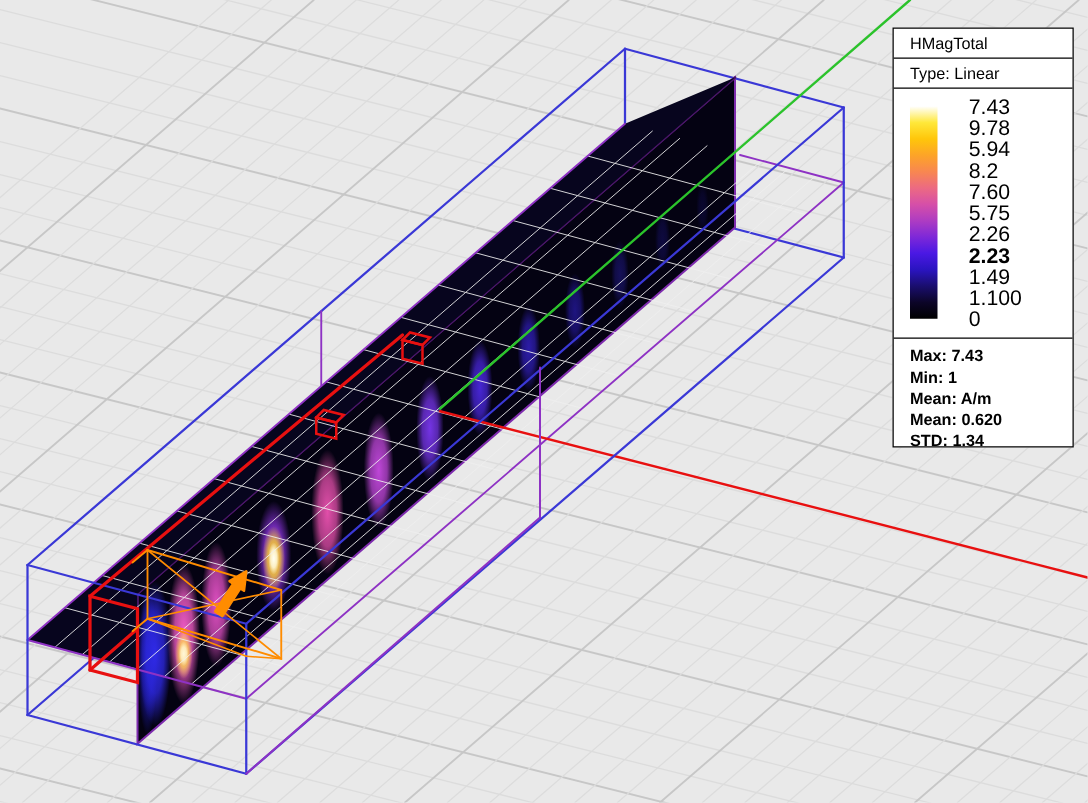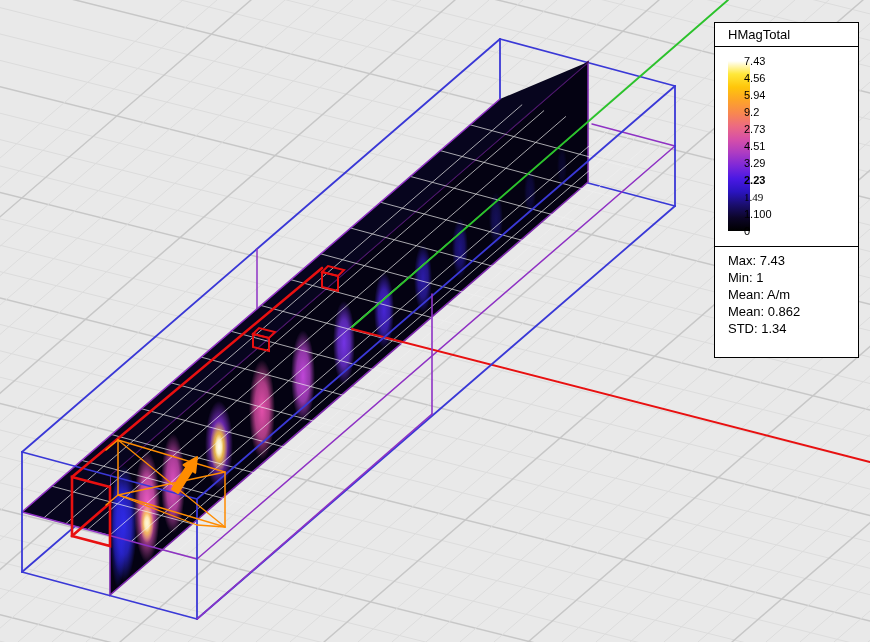--- a/index.html
+++ b/index.html
@@ -6,23 +6,23 @@
     background:#e9e9e9;font-family:"Liberation Sans", sans-serif;}
   #stage{position:relative;width:870px;height:458px;}
   #scene{position:absolute;left:0;top:0;}
   
   #legend{position:absolute;left:714px;top:22px;width:145px;height:336px;
     background:#ffffff;border:1px solid #000;box-sizing:border-box;font-size:13px;color:#000;}
   .leg-row{height:23px;line-height:23px;padding-left:13px;border-bottom:1px solid #000;
     white-space:nowrap;overflow:hidden;}
   #leg-bar-area{position:relative;height:199px;}
   #leg-bar{position:absolute;left:13px;top:14px;width:22px;height:170px;}
-  .leg-tick{position:absolute;left:29px;width:90px;height:15px;line-height:15px;
-    font-size:11px;}
-  #leg-stats{border-top:1px solid #000;padding:5px 0 0 13px;}
+  .leg-tick{position:absolute;left:60px;width:90px;height:15px;line-height:15px;
+    font-size:17px;}
+  #leg-stats{border-top:1px solid #000;padding:5px 0 0 13px;font-weight:bold;}
   .leg-stat{height:17px;line-height:17px;font-size:13px;white-space:nowrap;}
 </style>
 </head>
 <body>
 
 <div id="stage">
 
   <svg id="scene" width="870" height="642" viewBox="0 0 870 642">
       <rect x="0" y="0" width="870" height="642" fill="#e9e9e9"></rect>
       <g>
@@ -316,37 +316,38 @@
         <line x1="118" y1="440" x2="106" y2="450" stroke="#ff8c00" stroke-width="1.5" stroke-linecap="round" opacity="1"></line>
         <line x1="118" y1="495" x2="106" y2="505" stroke="#ff8c00" stroke-width="1.5" stroke-linecap="round" opacity="1"></line>
         <line x1="118" y1="495" x2="197" y2="525" stroke="#ff8c00" stroke-width="1.3" stroke-linecap="round" opacity="1"></line>
         <line x1="197" y1="525" x2="225" y2="527" stroke="#ff8c00" stroke-width="1.3" stroke-linecap="round" opacity="1"></line>
         <polygon points="177.9,492.9 192.3,470.7 195.2,472.6 197,457 183.6,464.9 186.5,466.9 172.1,489.1" fill="#ff8c00" stroke="#ff8c00" stroke-width="2" stroke-linejoin="round"></polygon>
       </g>
     </svg>
 
   <div id="legend">
     <div class="leg-row">HMagTotal</div>
+    <div class="leg-row">Type: Linear</div>
     <div id="leg-bar-area">
       <div id="leg-bar" style="background: linear-gradient(to top, rgb(0, 0, 0), rgb(12, 5, 40), rgb(26, 14, 110), rgb(42, 20, 192), rgb(74, 24, 228), rgb(126, 40, 216), rgb(174, 60, 194), rgb(214, 79, 168), rgb(236, 106, 130), rgb(248, 135, 80), rgb(253, 164, 40), rgb(255, 198, 10), rgb(255, 232, 58), rgb(255, 255, 255));"></div>
 
     <div class="leg-tick" style="top: 7px;">7.43</div>
-        <div class="leg-tick" style="top: 24px;">4.56</div>
+        <div class="leg-tick" style="top: 24px;">9.78</div>
         <div class="leg-tick" style="top: 41px;">5.94</div>
-        <div class="leg-tick" style="top: 58px;">9.2</div>
-        <div class="leg-tick" style="top: 75px;">2.73</div>
-        <div class="leg-tick" style="top: 92px;">4.51</div>
-        <div class="leg-tick" style="top: 109px;">3.29</div>
+        <div class="leg-tick" style="top: 58px;">8.2</div>
+        <div class="leg-tick" style="top: 75px;">7.60</div>
+        <div class="leg-tick" style="top: 92px;">5.75</div>
+        <div class="leg-tick" style="top: 109px;">2.26</div>
         <div class="leg-tick" style="top: 126px; font-weight: bold;">2.23</div>
-        <div class="leg-tick" style="top: 143px; font-family: Liberation Serif, serif;">1.49</div>
+        <div class="leg-tick" style="top: 143px;">1.49</div>
         <div class="leg-tick" style="top: 160px;">1.100</div>
         <div class="leg-tick" style="top: 177px;">0</div>
       </div>
     <div id="leg-stats">
 
     <div class="leg-stat">Max: 7.43</div>
         <div class="leg-stat">Min: 1</div>
         <div class="leg-stat">Mean: A/m</div>
-        <div class="leg-stat">Mean: 0.862</div>
+        <div class="leg-stat">Mean: 0.620</div>
         <div class="leg-stat">STD: 1.34</div>
       </div>
   </div>
 </div>
 
 </body></html>

